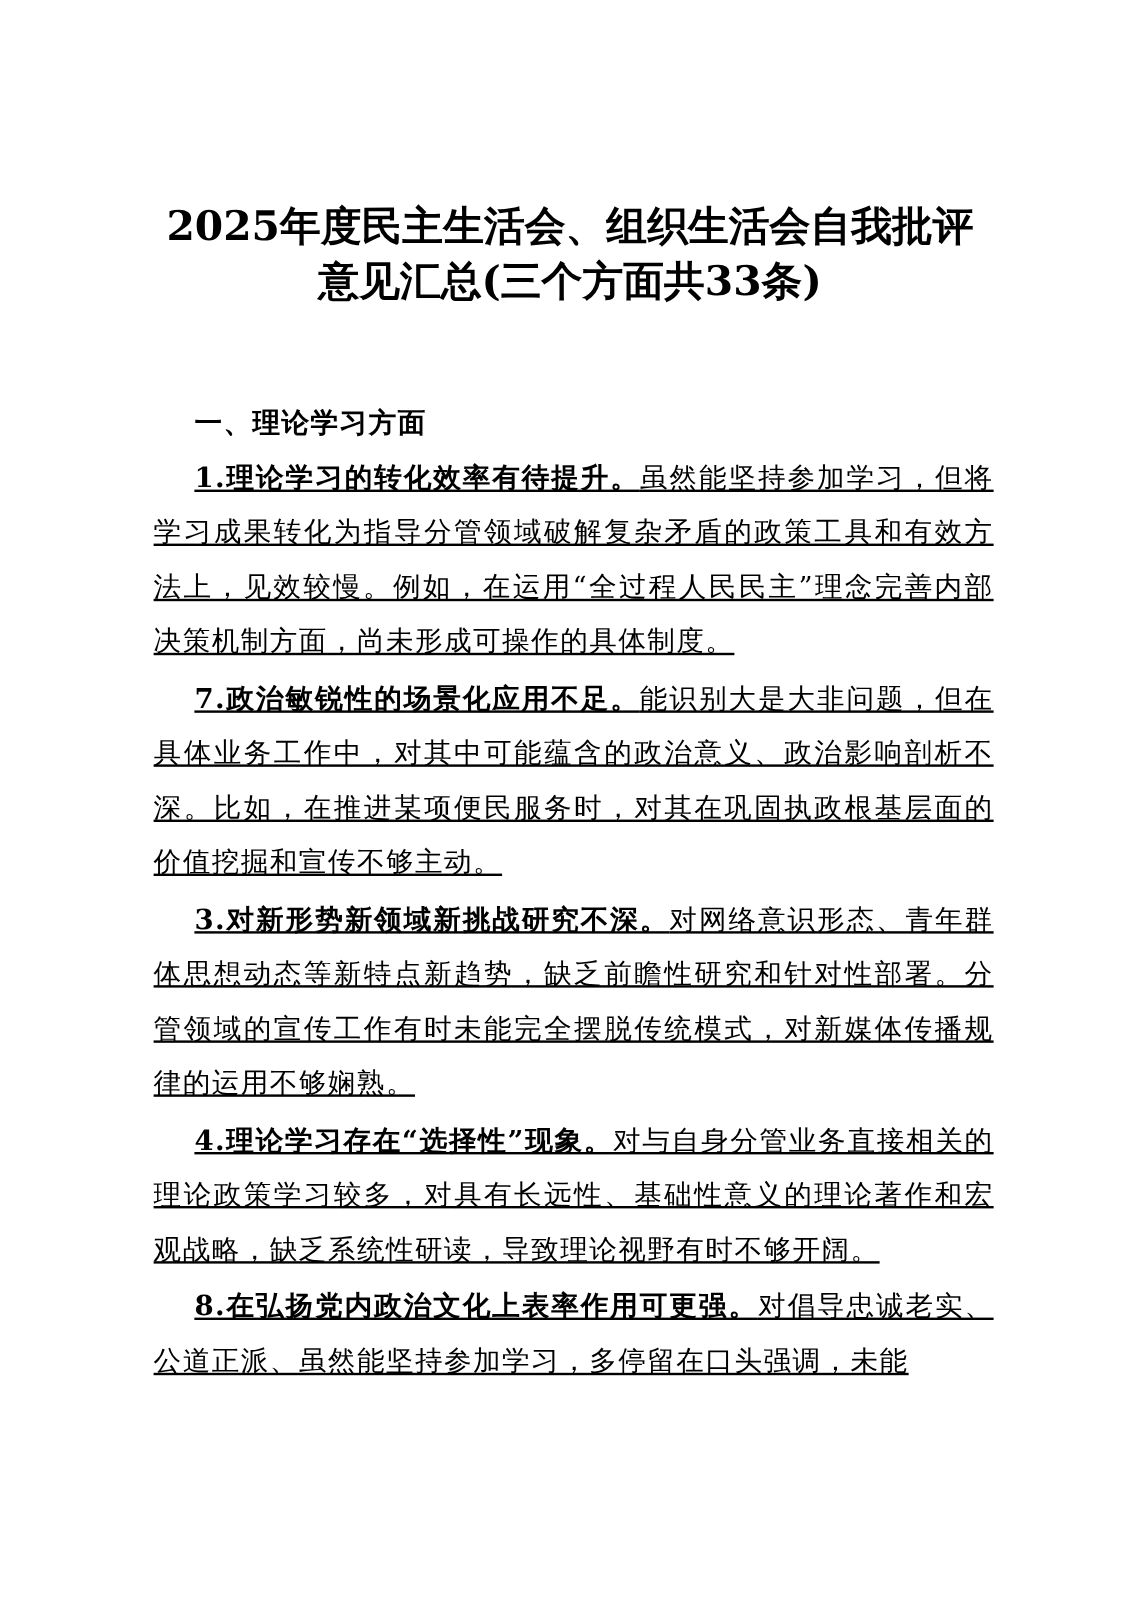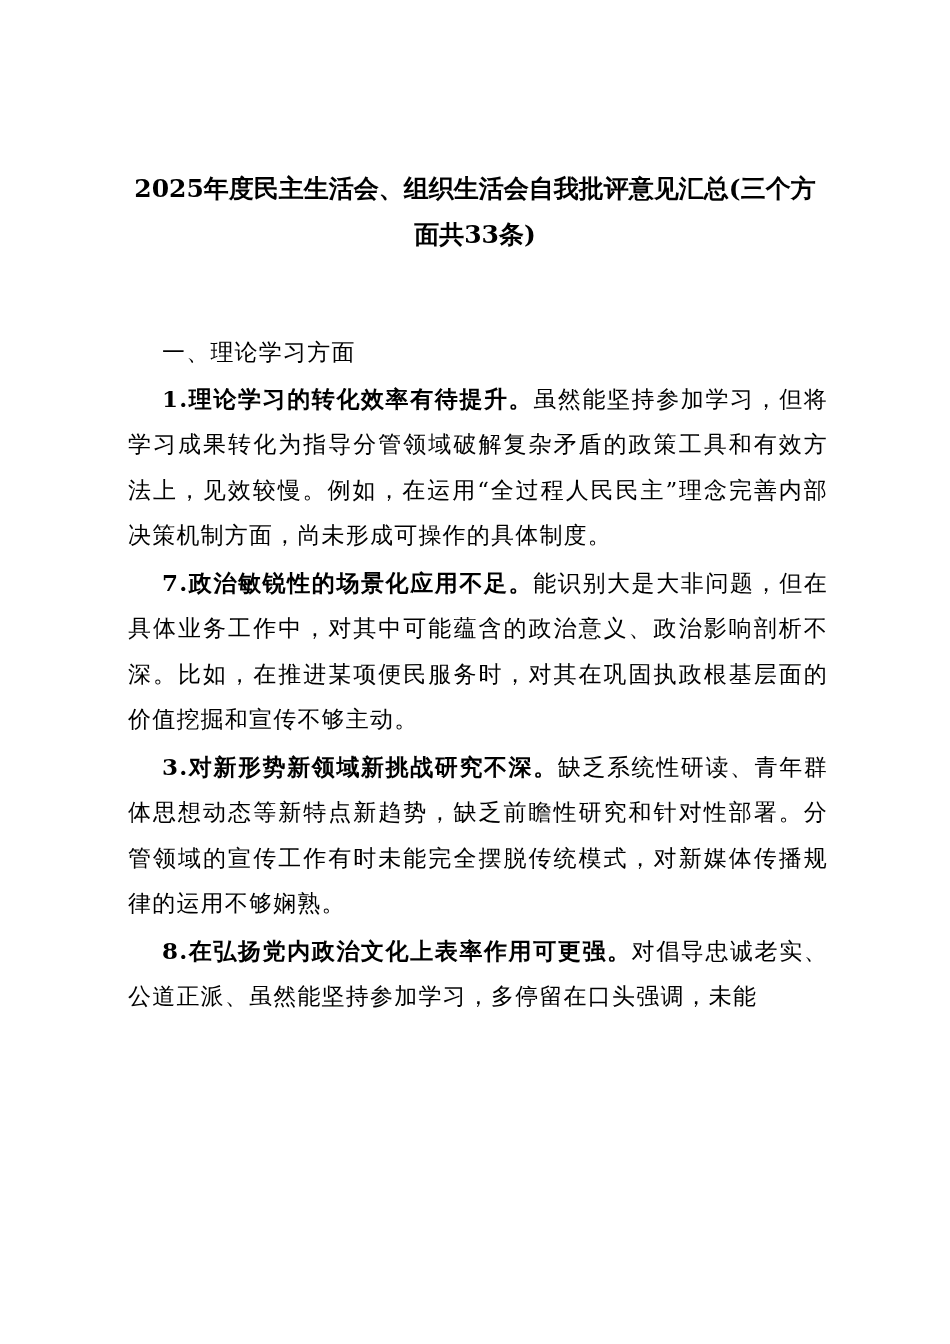--- a/index.html
+++ b/index.html
@@ -4,47 +4,50 @@
 <style>
   html, body { margin: 0; padding: 0; background: #ffffff; }
   body { width: 950px; height: 1344px; overflow: hidden; position: relative; }
   .page {
     position: absolute; left: 0; top: 0; width: 950px; height: 1344px;
     background: #ffffff; color: #000;
     font-family: "DejaVu Serif", "Liberation Serif", serif;
   }
   .title {
     position: absolute; left: 128px; top: 166px; width: 694px;
-    text-align: center; font-size: 25px; line-height: 46px;
+    text-align: center; font-size: 34px; line-height: 46px;
     font-weight: bold; letter-spacing: 0px;
   }
   .body {
     position: absolute; left: 128px; top: 330px; width: 700px;
     font-size: 23px; line-height: 45.5px; text-align: justify;
     letter-spacing: 1.2px;
   }
-  .section-head { margin: 0 0 0 0; text-indent: 34px; font-weight: normal; }
-  .item { margin: 0 0 1px 0; text-indent: 34px; }
+  .section-head { margin: 0 0 0 0; text-indent: 34px; font-weight: bold; }
+  .item { margin: 0 0 1px 0; text-indent: 34px; text-decoration: underline; }
   .item .lead { font-weight: bold; }
 </style>
 </head>
 <body>
 
 <div class="page">
   <div class="title">2025年度民主生活会、组织生活会自我批评意见汇总(三个方面共33条)</div>
 
   <div class="body">
     <p class="section-head">一、理论学习方面</p>
 
     <p class="item">
       <span class="lead">1.理论学习的转化效率有待提升。</span><span>虽然能坚持参加学习，但将学习成果转化为指导分管领域破解复杂矛盾的政策工具和有效方法上，见效较慢。例如，在运用“全过程人民民主”理念完善内部决策机制方面，尚未形成可操作的具体制度。</span>
     </p>
     <p class="item">
       <span class="lead">7.政治敏锐性的场景化应用不足。</span><span>能识别大是大非问题，但在具体业务工作中，对其中可能蕴含的政治意义、政治影响剖析不深。比如，在推进某项便民服务时，对其在巩固执政根基层面的价值挖掘和宣传不够主动。</span>
     </p>
     <p class="item">
-      <span class="lead">3.对新形势新领域新挑战研究不深。</span><span>缺乏系统性研读、青年群体思想动态等新特点新趋势，缺乏前瞻性研究和针对性部署。分管领域的宣传工作有时未能完全摆脱传统模式，对新媒体传播规律的运用不够娴熟。</span>
+      <span class="lead">3.对新形势新领域新挑战研究不深。</span><span>对网络意识形态、青年群体思想动态等新特点新趋势，缺乏前瞻性研究和针对性部署。分管领域的宣传工作有时未能完全摆脱传统模式，对新媒体传播规律的运用不够娴熟。</span>
+    </p>
+    <p class="item">
+      <span class="lead">4.理论学习存在“选择性”现象。</span><span>对与自身分管业务直接相关的理论政策学习较多，对具有长远性、基础性意义的理论著作和宏观战略，缺乏系统性研读，导致理论视野有时不够开阔。</span>
     </p>
     <p class="item">
       <span class="lead">8.在弘扬党内政治文化上表率作用可更强。</span><span>对倡导忠诚老实、公道正派、虽然能坚持参加学习，多停留在口头强调，未能</span>
     </p>
   </div>
 </div>
 
 </body></html>

